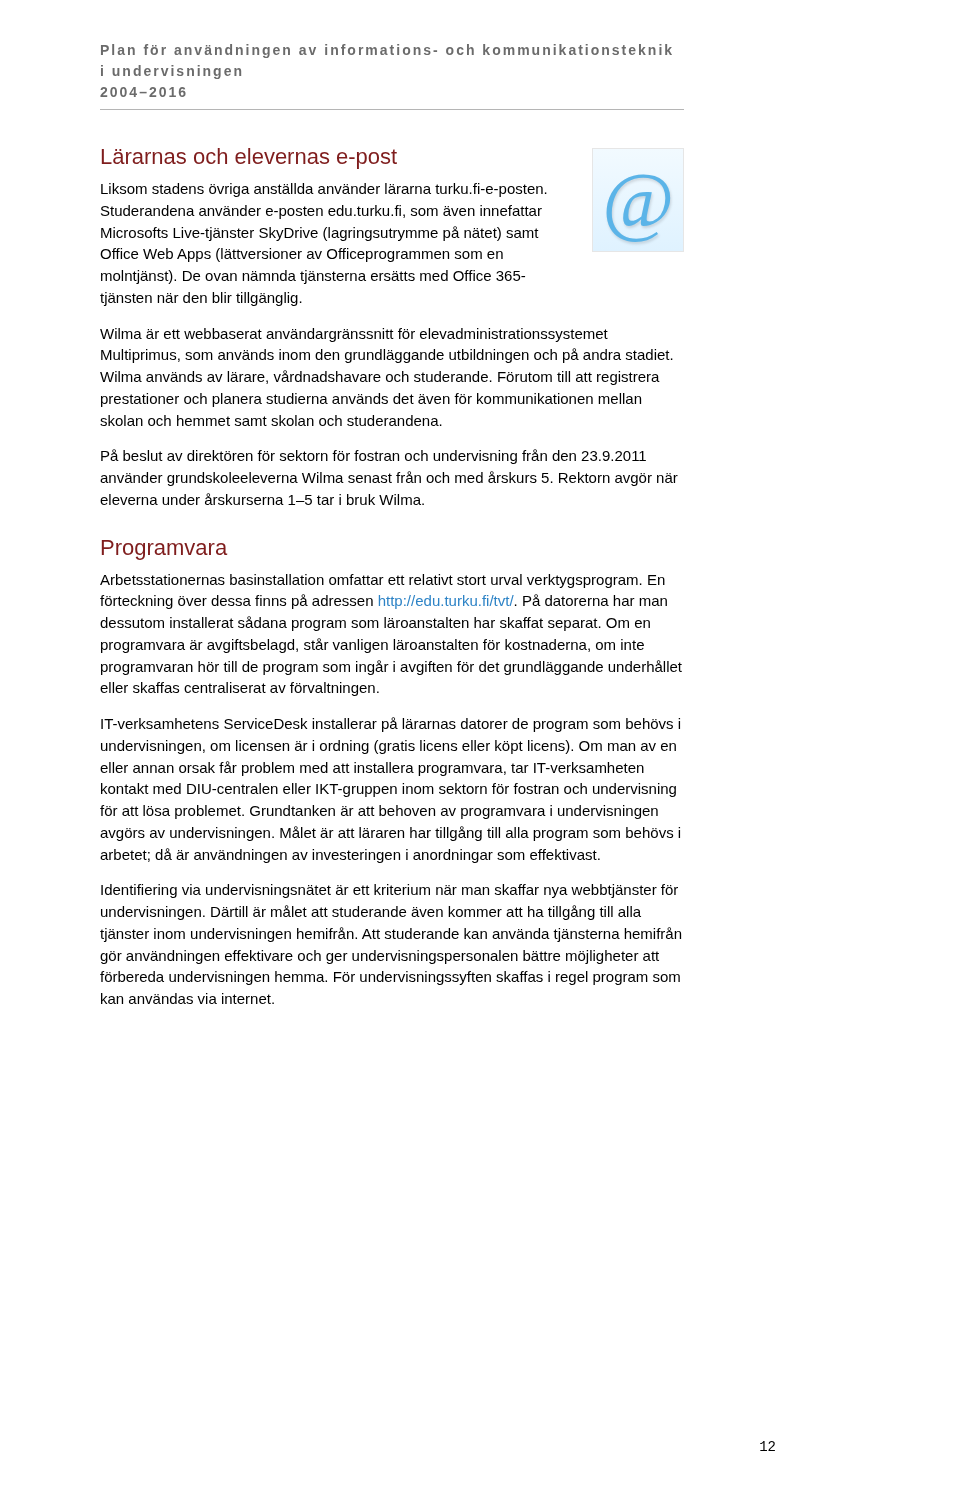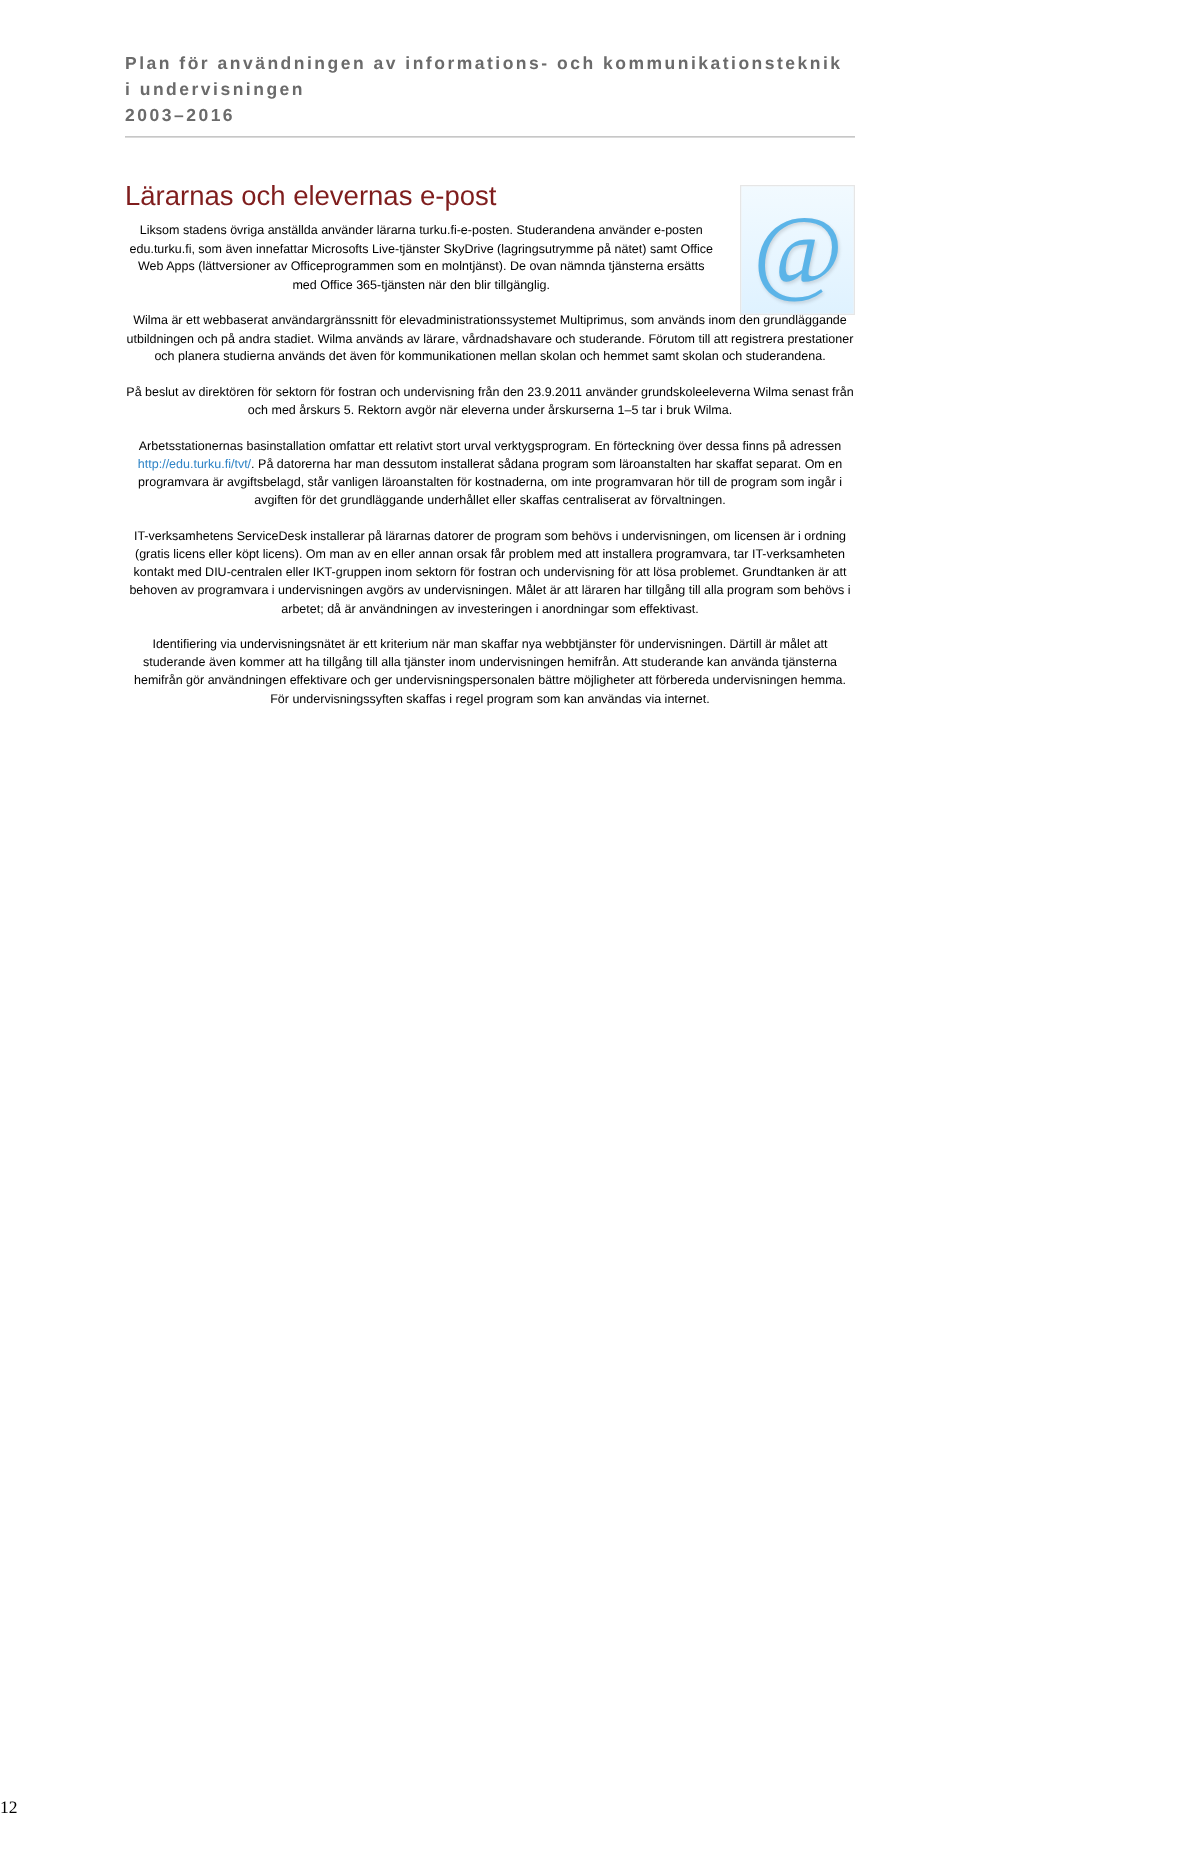--- a/index.html
+++ b/index.html
@@ -23,26 +23,25 @@
   }
   .section-head {
     color: #7f1d1d;
     font-size: 22px;
     font-family: Verdana, Geneva, sans-serif;
     margin-top: 24px;
     margin-bottom: 8px;
     font-weight: normal;
   }
   p {
-    font-size: 10px;
+    font-size: 15px;
     line-height: 1.45;
     color: #000;
     margin-bottom: 14px;
     font-family: Verdana, Geneva, sans-serif;
-    text-align: center;
   }
   .with-image { position: relative; }
   .with-image p.first { padding-right: 110px; }
   .at-icon {
     position: absolute;
     right: 0;
     top: 4px;
     width: 92px;
     height: 104px;
     border: 1px solid #e6e6e6;
@@ -60,49 +59,50 @@
     text-shadow: 1px 2px 3px rgba(0,0,0,0.15);
   }
   a.link-url {
     color: #2d83c6;
   }
   .page-number {
     position: absolute;
     bottom: 34px;
     left: 0;
     width: 100%;
-    text-align: left;
+    text-align: right;
     font-size: 14px;
-    font-family: Liberation Serif, serif;
+    font-family: Liberation Mono, monospace;
   }
 </style>
 </head>
 <body>
 
 <div class="page">
 
   <div class="running-header">
     <span>Plan för användningen av informations- och kommunikationsteknik i undervisningen</span><br>
-    <span>2003–2016</span>
+    <span>2004–2016</span>
   </div>
 
   <div class="with-image">
     <div class="at-icon">
       <span>@</span>
     </div>
     <h2 class="section-head">Lärarnas och elevernas e-post</h2>
     <p class="first">Liksom stadens övriga anställda använder lärarna turku.fi-e-posten. Studerandena använder e-posten edu.turku.fi, som även innefattar Microsofts Live-tjänster SkyDrive (lagringsutrymme på nätet) samt Office Web Apps (lättversioner av Officeprogrammen som en molntjänst). De ovan nämnda tjänsterna ersätts med Office 365-tjänsten när den blir tillgänglig.</p>
   </div>
 
   <div>
     <p>Wilma är ett webbaserat användargränssnitt för elevadministrationssystemet Multiprimus, som används inom den grundläggande utbildningen och på andra stadiet. Wilma används av lärare, vårdnadshavare och studerande. Förutom till att registrera prestationer och planera studierna används det även för kommunikationen mellan skolan och hemmet samt skolan och studerandena.</p>
     <p>På beslut av direktören för sektorn för fostran och undervisning från den 23.9.2011 använder grundskoleeleverna Wilma senast från och med årskurs 5. Rektorn avgör när eleverna under årskurserna 1–5 tar i bruk Wilma.</p>
   </div>
 
   <div>
+    <h2 class="section-head">Programvara</h2>
     <p>
       <span>Arbetsstationernas basinstallation omfattar ett relativt stort urval verktygsprogram. En förteckning över dessa finns på adressen </span><a class="link-url">http://edu.turku.fi/tvt/</a><span>.  På datorerna har man dessutom installerat sådana program som läroanstalten har skaffat separat. Om en programvara är avgiftsbelagd, står vanligen läroanstalten för kostnaderna, om inte programvaran hör till de program som ingår i avgiften för det grundläggande underhållet eller skaffas centraliserat av förvaltningen.</span>
     </p>
     <p>IT-verksamhetens ServiceDesk installerar på lärarnas datorer de program som behövs i undervisningen, om licensen är i ordning (gratis licens eller köpt licens). Om man av en eller annan orsak får problem med att installera programvara, tar IT-verksamheten kontakt med DIU-centralen eller IKT-gruppen inom sektorn för fostran och undervisning för att lösa problemet. Grundtanken är att behoven av programvara i undervisningen avgörs av undervisningen. Målet är att läraren har tillgång till alla program som behövs i arbetet; då är användningen av investeringen i anordningar som effektivast.</p>
   </div>
 
   <div>
     <p>Identifiering via undervisningsnätet är ett kriterium när man skaffar nya webbtjänster för undervisningen. Därtill är målet att studerande även kommer att ha tillgång till alla tjänster inom undervisningen hemifrån. Att studerande kan använda tjänsterna hemifrån gör användningen effektivare och ger undervisningspersonalen bättre möjligheter att förbereda undervisningen hemma. För undervisningssyften skaffas i regel program som kan användas via internet.</p>
   </div>
 

